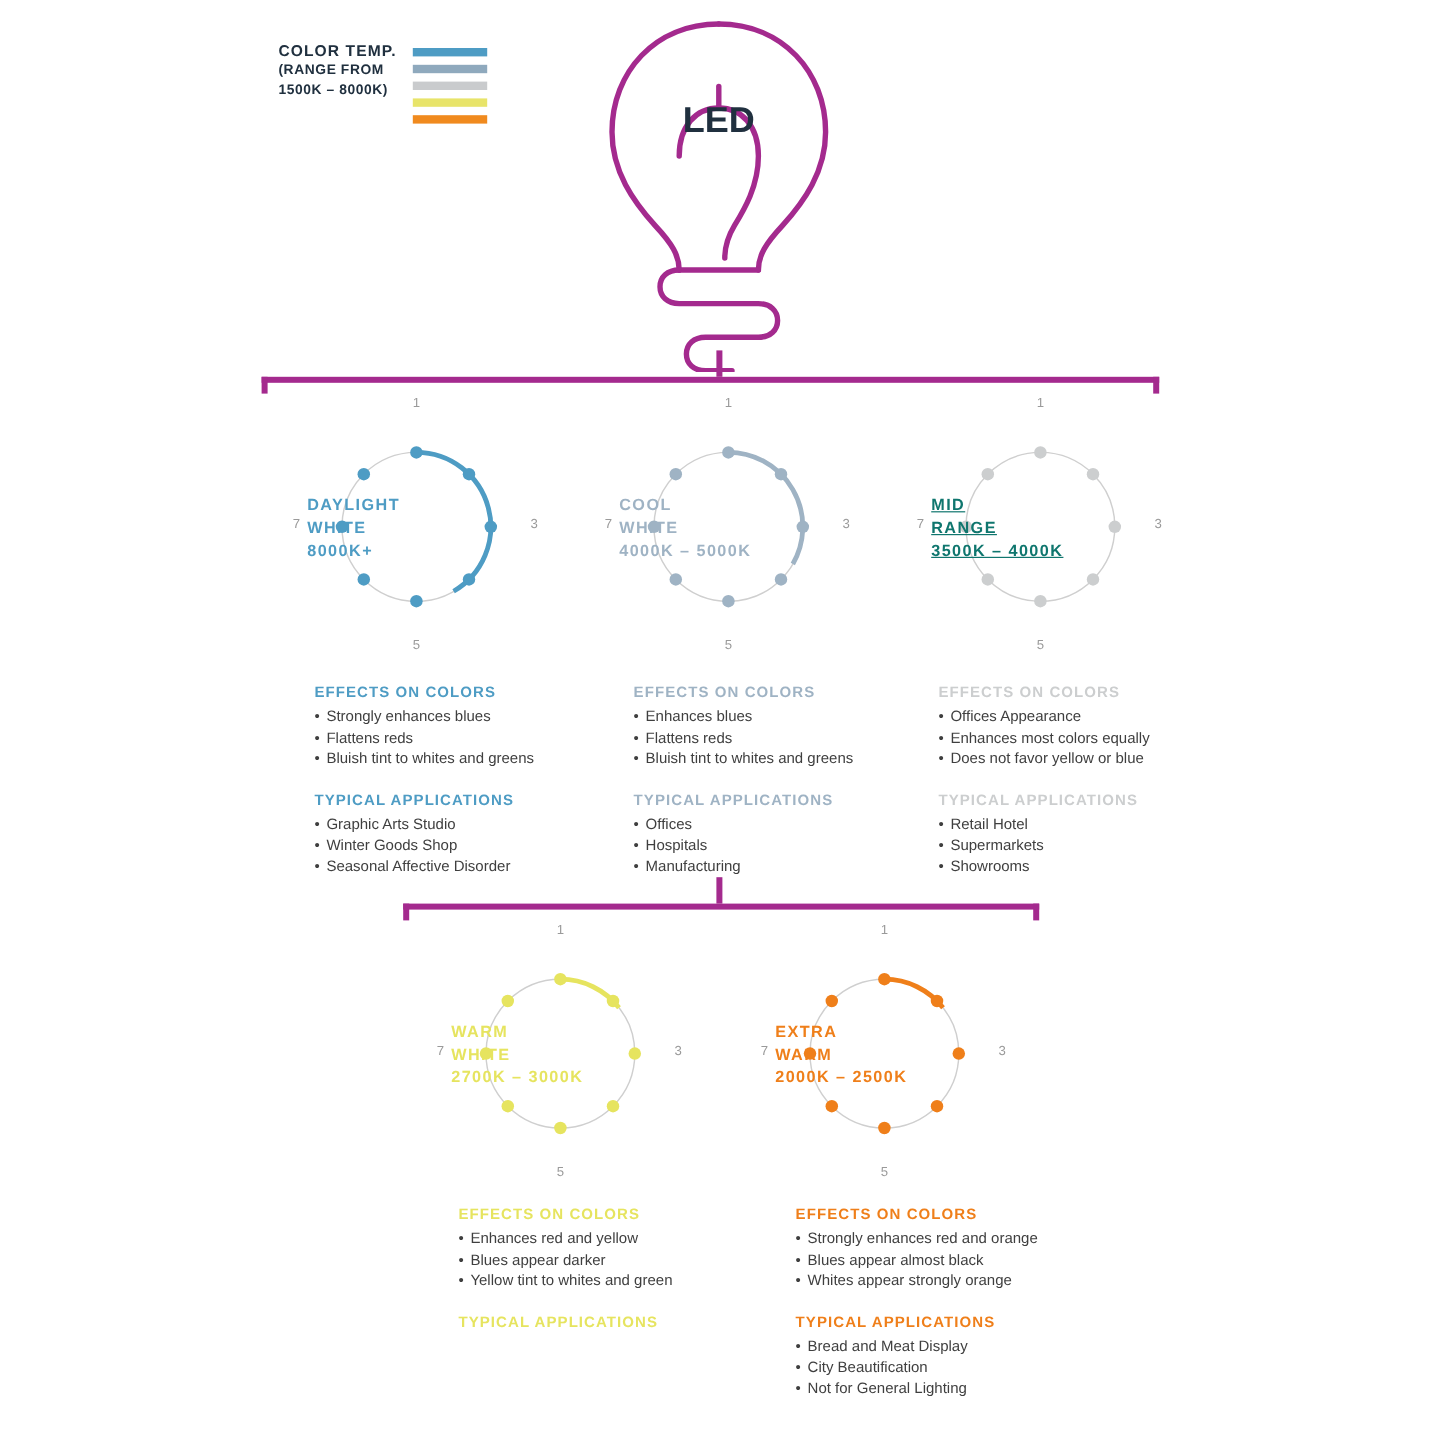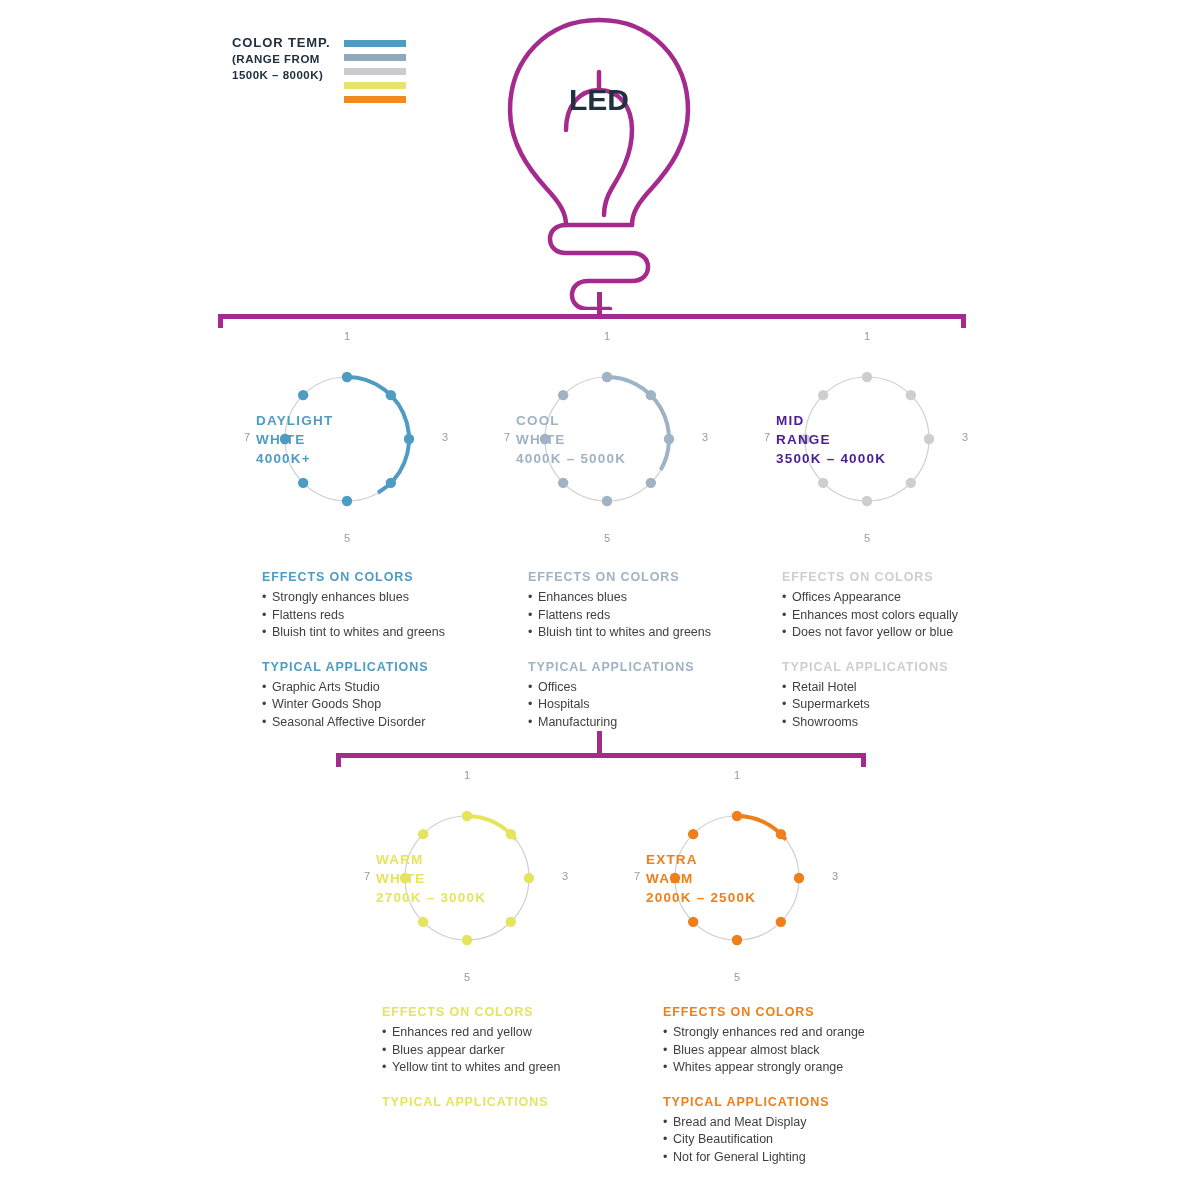--- a/index.html
+++ b/index.html
@@ -148,21 +148,21 @@
       <circle cx="134.84062043356596" cy="47.159379566434055" r="5.2" fill="#4e9cc4"></circle>
       <circle cx="153" cy="91" r="5.2" fill="#4e9cc4"></circle>
       <circle cx="134.84062043356596" cy="134.84062043356596" r="5.2" fill="#4e9cc4"></circle>
       <circle cx="91" cy="153" r="5.2" fill="#4e9cc4"></circle>
       <circle cx="47.159379566434055" cy="134.84062043356596" r="5.2" fill="#4e9cc4"></circle>
       <circle cx="29" cy="91.00000000000001" r="5.2" fill="#4e9cc4"></circle>
       <circle cx="47.15937956643404" cy="47.159379566434055" r="5.2" fill="#4e9cc4"></circle>
     </svg><div class="dial-label" style="top: 62.5px; color: rgb(78, 156, 196);">
       <div>DAYLIGHT</div>
       <div>WHITE</div>
-      <div>4000K+</div>
+      <div>8000K+</div>
     </div><div class="dial-num" style="top: -18px; left: 88px;">1</div><div class="dial-num" style="top: 83px; left: 186px;">3</div><div class="dial-num" style="top: 184px; left: 88px;">5</div><div class="dial-num" style="top: 83px; left: -12px;">7</div></div>
 <div class="dial-wrap" style="left:516px; top:348px; width:182px; height:182px;"><svg width="182" height="182" viewBox="0 0 182 182">
       <circle cx="91" cy="91" r="62" fill="none" stroke="#cfcfcf" stroke-width="1.2"></circle>
       <path d="M 91 29 A 62 62 0 0 1 144.69357503463522 122" fill="none" stroke="#9fb3c4" stroke-width="4"></path>
       <circle cx="91" cy="29" r="5.2" fill="#9fb3c4"></circle>
       <circle cx="134.84062043356596" cy="47.159379566434055" r="5.2" fill="#9fb3c4"></circle>
       <circle cx="153" cy="91" r="5.2" fill="#9fb3c4"></circle>
       <circle cx="134.84062043356596" cy="134.84062043356596" r="5.2" fill="#9fb3c4"></circle>
       <circle cx="91" cy="153" r="5.2" fill="#9fb3c4"></circle>
       <circle cx="47.159379566434055" cy="134.84062043356596" r="5.2" fill="#9fb3c4"></circle>
@@ -176,21 +176,21 @@
 <div class="dial-wrap" style="left:776px; top:348px; width:182px; height:182px;"><svg width="182" height="182" viewBox="0 0 182 182">
       <circle cx="91" cy="91" r="62" fill="none" stroke="#cfcfcf" stroke-width="1.2"></circle>
       <circle cx="91" cy="29" r="5.2" fill="#cccecf"></circle>
       <circle cx="134.84062043356596" cy="47.159379566434055" r="5.2" fill="#cccecf"></circle>
       <circle cx="153" cy="91" r="5.2" fill="#cccecf"></circle>
       <circle cx="134.84062043356596" cy="134.84062043356596" r="5.2" fill="#cccecf"></circle>
       <circle cx="91" cy="153" r="5.2" fill="#cccecf"></circle>
       <circle cx="47.159379566434055" cy="134.84062043356596" r="5.2" fill="#cccecf"></circle>
       <circle cx="29" cy="91.00000000000001" r="5.2" fill="#cccecf"></circle>
       <circle cx="47.15937956643404" cy="47.159379566434055" r="5.2" fill="#cccecf"></circle>
-    </svg><div class="dial-label" style="top: 62.5px; color: #4c1d95;">
+    </svg><div class="dial-label" style="top: 62.5px; color: #0f766e; text-decoration: underline;">
       <div>MID</div>
       <div>RANGE</div>
       <div>3500K – 4000K</div>
     </div><div class="dial-num" style="top: -18px; left: 88px;">1</div><div class="dial-num" style="top: 83px; left: 186px;">3</div><div class="dial-num" style="top: 184px; left: 88px;">5</div><div class="dial-num" style="top: 83px; left: -12px;">7</div></div>
 <div class="dial-wrap" style="left:376px; top:787px; width:182px; height:182px;"><svg width="182" height="182" viewBox="0 0 182 182">
       <circle cx="91" cy="91" r="62" fill="none" stroke="#cfcfcf" stroke-width="1.2"></circle>
       <path d="M 91 29 A 62 62 0 0 1 139.85666672361677 52.828988529809195" fill="none" stroke="#e6e45f" stroke-width="4"></path>
       <circle cx="91" cy="29" r="5.2" fill="#e6e45f"></circle>
       <circle cx="134.84062043356596" cy="47.159379566434055" r="5.2" fill="#e6e45f"></circle>
       <circle cx="153" cy="91" r="5.2" fill="#e6e45f"></circle>

